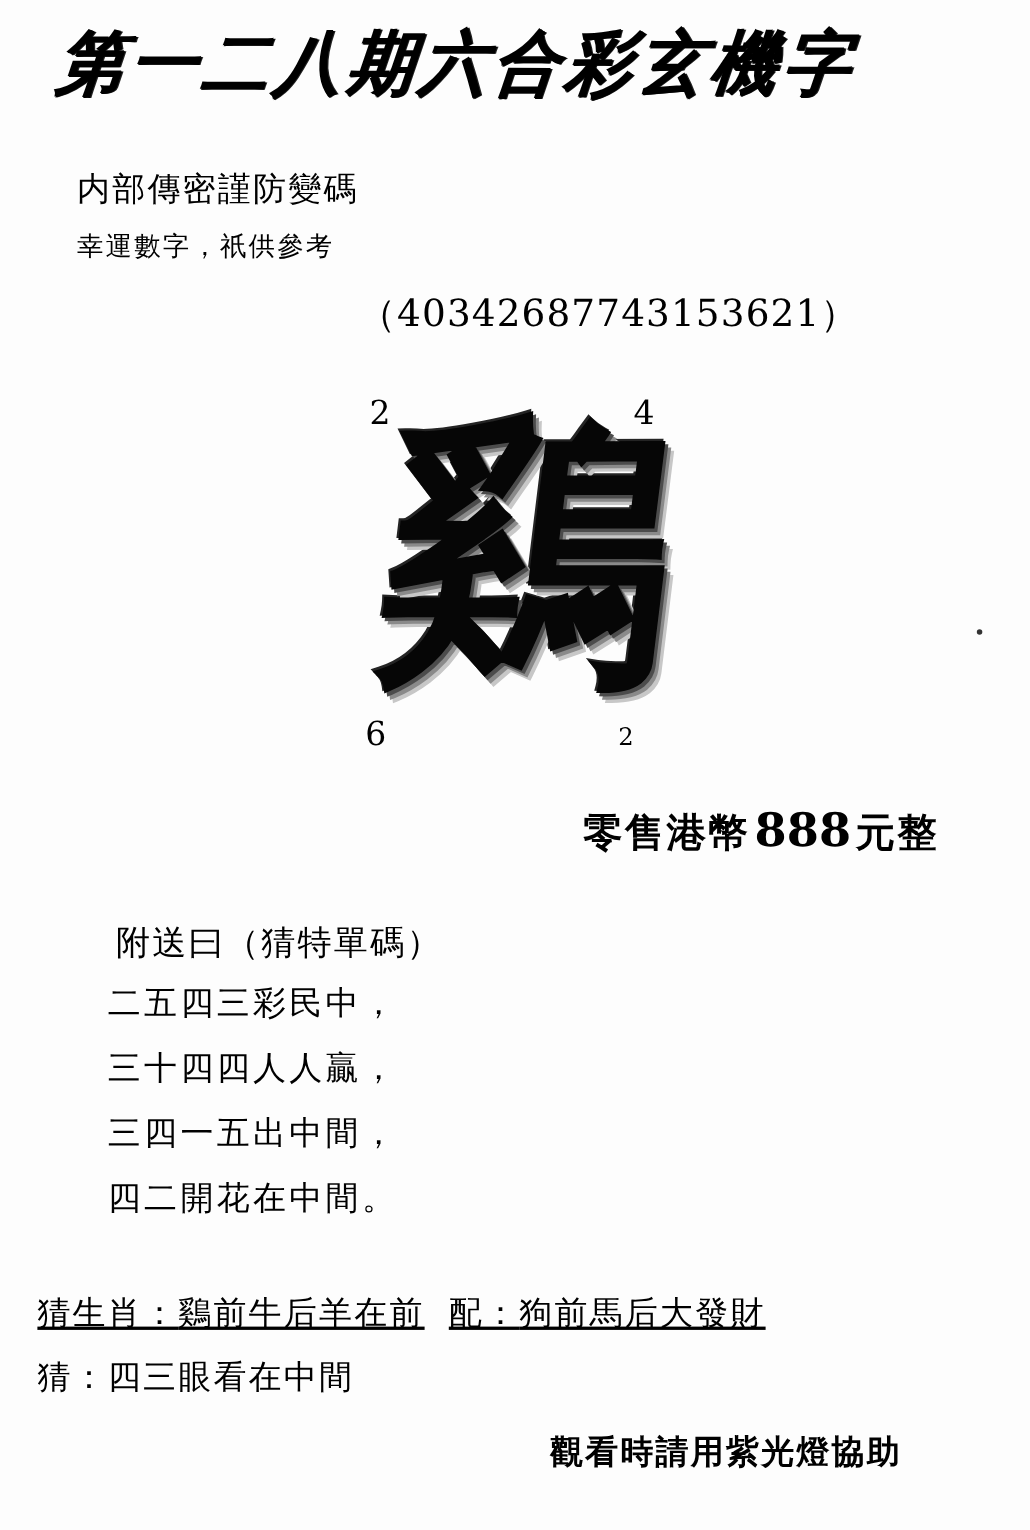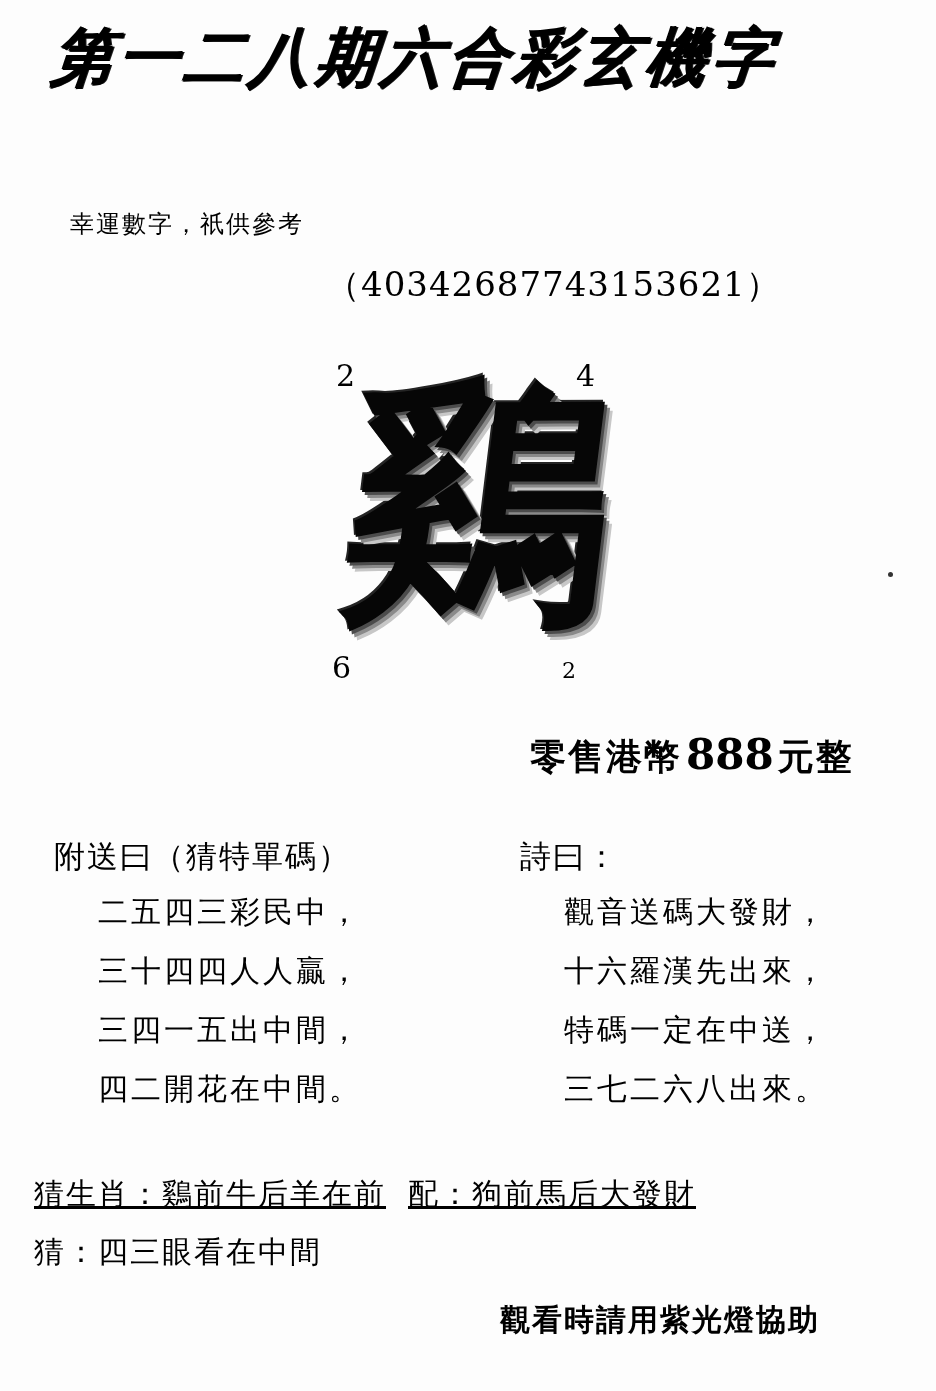--- a/index.html
+++ b/index.html
@@ -132,20 +132,21 @@
     position: absolute;
     top: 836px;
     left: 520px;
     width: 400px;
   }
   .verse-head {
     font-size: 31px;
     letter-spacing: 2px;
     margin-bottom: 14px;
     font-family: "DejaVu Sans", "Liberation Sans", sans-serif;
+    text-align: center;
   }
   .verse-line {
     font-size: 30px;
     letter-spacing: 3px;
     margin: 0 0 18px 44px;
     font-family: "DejaVu Sans", "Liberation Sans", sans-serif;
   }
 
   
   .guess-zodiac {
@@ -194,20 +195,21 @@
     border-radius: 50%;
   }
 </style>
 </head>
 <body>
 
 <div class="page">
 
   <div class="title">第一二八期六合彩玄機字</div>
 
+  <div class="intro1">内部傳密謹防變碼</div>
 
   <div class="intro2">幸運數字，祇供參考</div>
 
   <div class="luckynum">（40342687743153621）</div>
 
   <div class="bigchar-wrap">
     <span class="corner tl">2</span>
     <span class="corner tr">4</span>
     <div class="bigchar">鷄</div>
     <span class="corner bl">6</span>
@@ -221,27 +223,20 @@
   </div>
 
   <div class="verse-left">
     <div class="verse-head">附送曰（猜特單碼）</div>
     <div class="verse-line">二五四三彩民中，</div>
     <div class="verse-line">三十四四人人贏，</div>
     <div class="verse-line">三四一五出中間，</div>
     <div class="verse-line">四二開花在中間。</div>
   </div>
 
-  <div class="verse-right">
-    <div class="verse-head">詩曰：</div>
-    <div class="verse-line">觀音送碼大發財，</div>
-    <div class="verse-line">十六羅漢先出來，</div>
-    <div class="verse-line">特碼一定在中送，</div>
-    <div class="verse-line">三七二六八出來。</div>
-  </div>
 
   <div class="guess-zodiac">
     <span>猜生肖：</span><span>鷄前牛后羊在前</span><span class="pair">配：</span><span>狗前馬后大發財</span>
   </div>
 
   <div class="guess-line">
     <span>猜：</span><span>四三眼看在中間</span>
   </div>
 
   <div class="footer-note">觀看時請用紫光燈協助</div>

